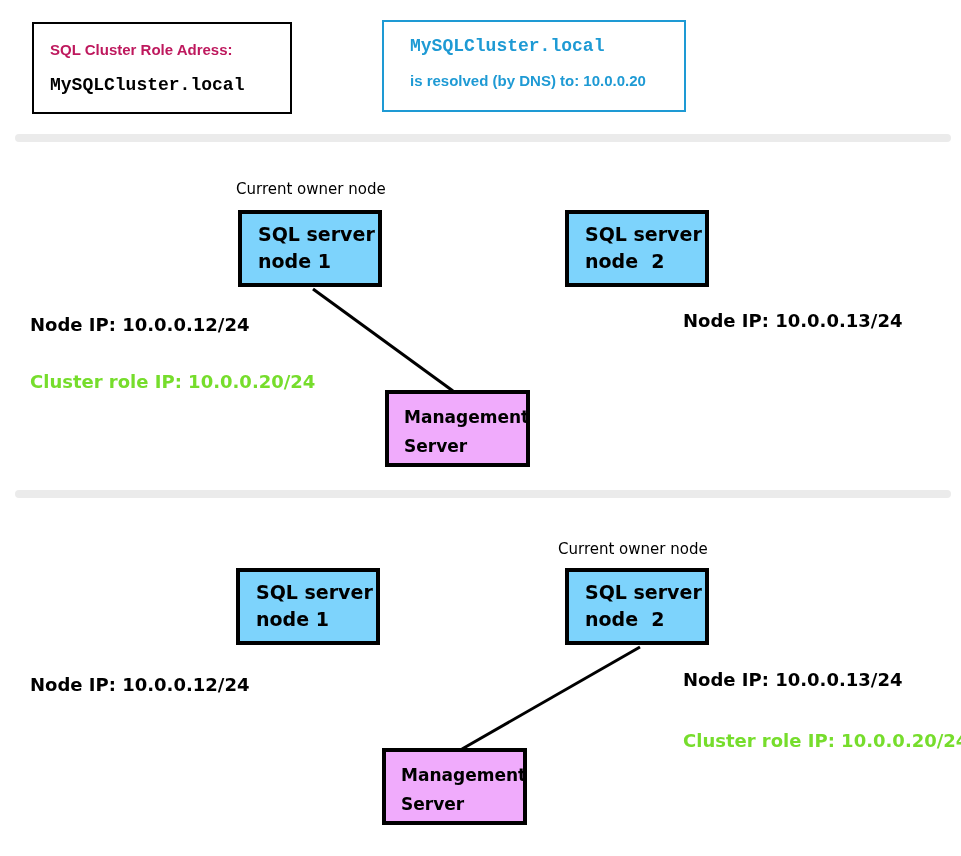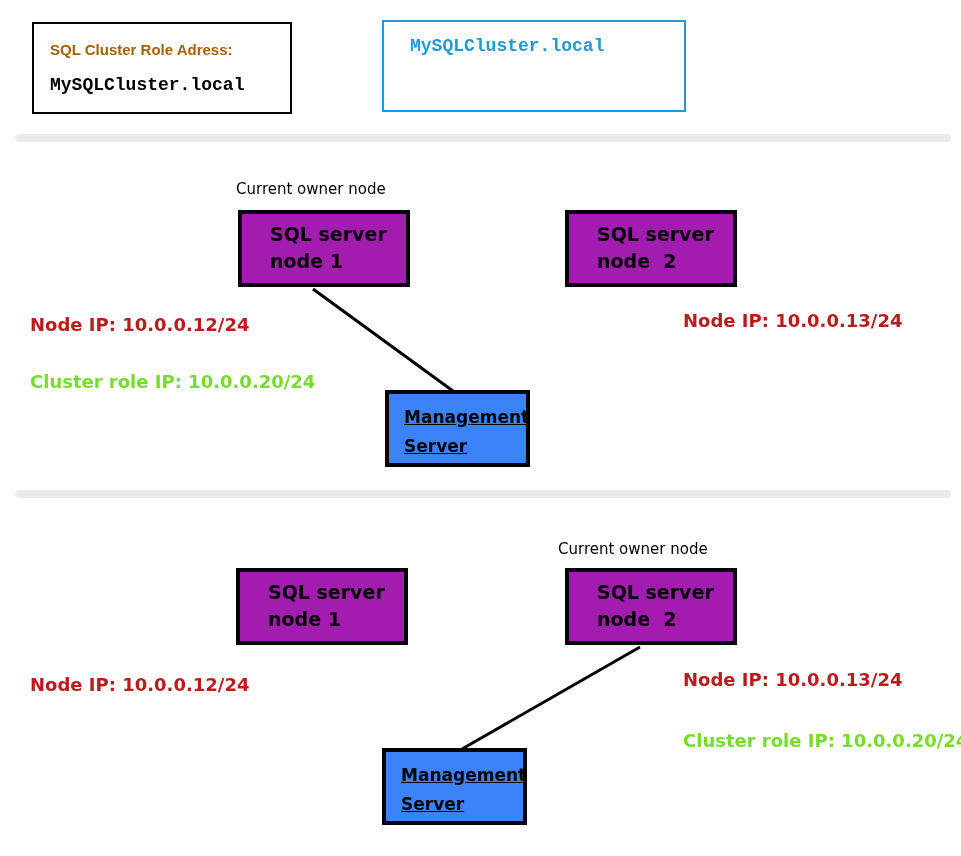--- a/index.html
+++ b/index.html
@@ -14,21 +14,21 @@
   .abs { position: absolute; }
 
   
   .role-box {
     left: 32px; top: 22px; width: 260px; height: 92px;
     border: 2px solid #000; box-sizing: border-box;
     padding: 17px 0 0 16px;
   }
   .role-box .label {
     font-family: "Liberation Sans", sans-serif;
-    font-weight: bold; font-size: 15px; color: #a16207;
+    font-weight: bold; font-size: 15px; color: #be185d;
   }
   .role-box .value {
     margin-top: 17px;
     font-family: "Liberation Mono", monospace;
     font-weight: bold; font-size: 18px; color: #000;
   }
   .dns-box {
     left: 382px; top: 20px; width: 304px; height: 92px;
     border: 2px solid var(--blue); box-sizing: border-box;
     padding: 14px 0 0 26px;
@@ -49,42 +49,41 @@
     background: var(--divider); border-radius: 4px;
   }
   .divider.d1 { top: 134px; }
   .divider.d2 { top: 490px; }
 
   
   .owner-label {
     font-weight: normal; font-size: 15px; color: #000; white-space: nowrap;
   }
   .node-box {
-    width: 172px; height: 77px;
+    width: 144px; height: 77px;
     border: 4px solid #000; box-sizing: border-box;
-    background: #a21caf;
-    padding: 7px 0 0 28px;
+    background: #7dd3fc;
+    padding: 7px 0 0 16px;
   }
   .node-box .node-label {
     font-weight: bold; font-size: 19px; line-height: 27px;
     color: #000; white-space: pre-wrap; display: block;
   }
   .mgmt-box {
     width: 145px; height: 77px;
     border: 4px solid #000; box-sizing: border-box;
-    background: #3b82f6;
+    background: #f0abfc;
     padding: 9px 0 0 15px;
-    text-decoration: underline;
   }
   .mgmt-box .mgmt-label {
     font-weight: bold; font-size: 17px; line-height: 29px;
     color: #000; white-space: pre-wrap; display: block;
   }
   .ip-label {
-    font-weight: bold; font-size: 18px; color: #b91c1c; white-space: nowrap;
+    font-weight: bold; font-size: 18px; color: #000000; white-space: nowrap;
   }
   .ip-label.green { color: var(--green); margin-top: 32px; }
 
   
   #connectors {
     position: absolute; left: 0; top: 0;
     width: 961px; height: 856px;
     pointer-events: none;
   }
 </style>
@@ -93,20 +92,21 @@
 
 <div id="page">
 
   <div class="abs role-box">
     <div class="label">SQL Cluster Role Adress:</div>
     <div class="value">MySQLCluster.local</div>
   </div>
 
   <div class="abs dns-box">
     <div class="hostname">MySQLCluster.local</div>
+    <div class="resolution">is resolved (by DNS) to: 10.0.0.20</div>
   </div>
 
   <div class="abs divider d1"></div>
   <div class="abs divider d2"></div>
 
   <svg id="connectors">
     <line x1="313" y1="289" x2="453" y2="391" stroke="#000" stroke-width="3"></line>
     <line x1="640" y1="647" x2="462" y2="749" stroke="#000" stroke-width="3"></line>
   </svg>
 

